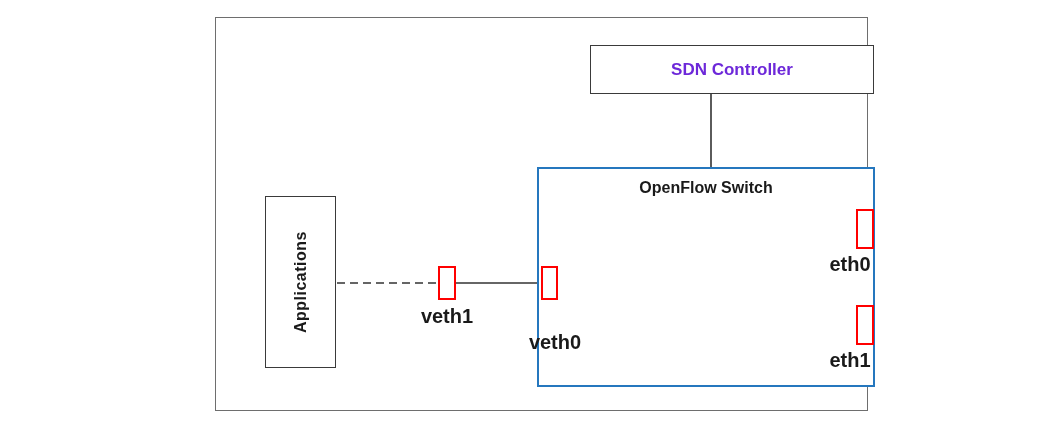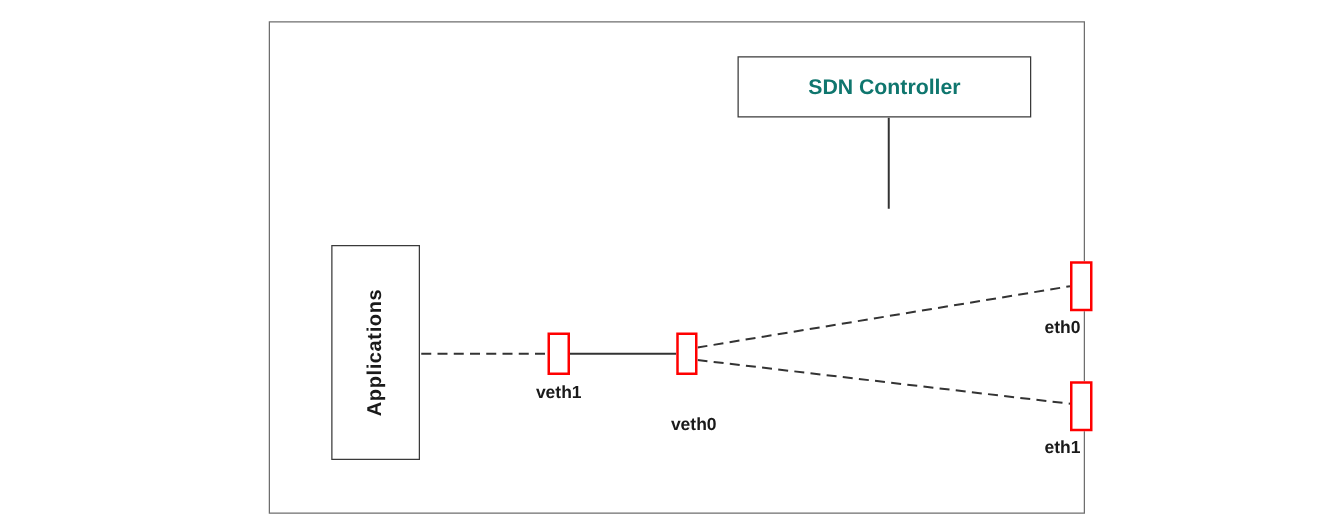--- a/index.html
+++ b/index.html
@@ -19,30 +19,30 @@
     position: absolute;
     left: 215px; top: 17px;
     width: 653px; height: 394px;
     border: 1.5px solid var(--outer-border, #6e6e6e);
     background: transparent;
     box-sizing: border-box;
   }
   .controller-box {
     position: absolute;
     left: 590px; top: 45px;
-    width: 235px; height: 49px;
+    width: 284px; height: 49px;
     border: 1.5px solid var(--box-border, #3a3a3a);
     background: #ffffff;
     box-sizing: border-box;
     display: flex;
     align-items: center;
     justify-content: center;
     font-weight: bold;
     font-size: 17px;
-    color: #0f766e;
+    color: #6d28d9;
   }
   .switch-box {
     position: absolute;
     left: 537px; top: 167px;
     width: 338px; height: 220px;
     border: 2px solid var(--switch-border, #2577be);
     background: #ffffff;
     box-sizing: border-box;
   }
   .switch-title {
@@ -93,21 +93,21 @@
     box-sizing: border-box;
   }
   .port-veth1 { left: 438px; top: 266px; width: 18px; height: 34px; }
   .port-veth0 { left: 541px; top: 266px; width: 17px; height: 34px; }
   .port-eth0  { left: 856px; top: 209px; width: 18px; height: 40px; }
   .port-eth1  { left: 856px; top: 305px; width: 18px; height: 40px; }
   .port-label {
     position: absolute;
     transform: translateX(-50%);
     font-weight: bold;
-    font-size: 14px;
+    font-size: 20px;
     color: #1a1a1a;
     white-space: nowrap;
   }
   .label-veth1 { left: 447px; top: 305px; text-align: center; }
   .label-veth0 { left: 555px; top: 307px; margin-top: 24px; }
   .label-eth0  { left: 850px; top: 253px; }
   .label-eth1  { left: 850px; top: 349px; text-align: right; }
 </style>
 </head>
 <body>
@@ -126,20 +126,23 @@
 
     <line class="dashed" x1="558" y1="278" x2="856" y2="229"></line>
 
     <line class="dashed" x1="558" y1="288" x2="856" y2="323"></line>
   </svg>
 
   <div class="controller-box">
     <span>SDN Controller</span>
   </div>
 
+  <div class="switch-box">
+    <span class="switch-title">OpenFlow Switch</span>
+  </div>
 
   <div class="apps-box">
     <span class="apps-label">Applications</span>
   </div>
 
   <div class="port port-veth1"></div>
   <div class="port port-veth0"></div>
   <div class="port port-eth0"></div>
   <div class="port port-eth1"></div>
 

